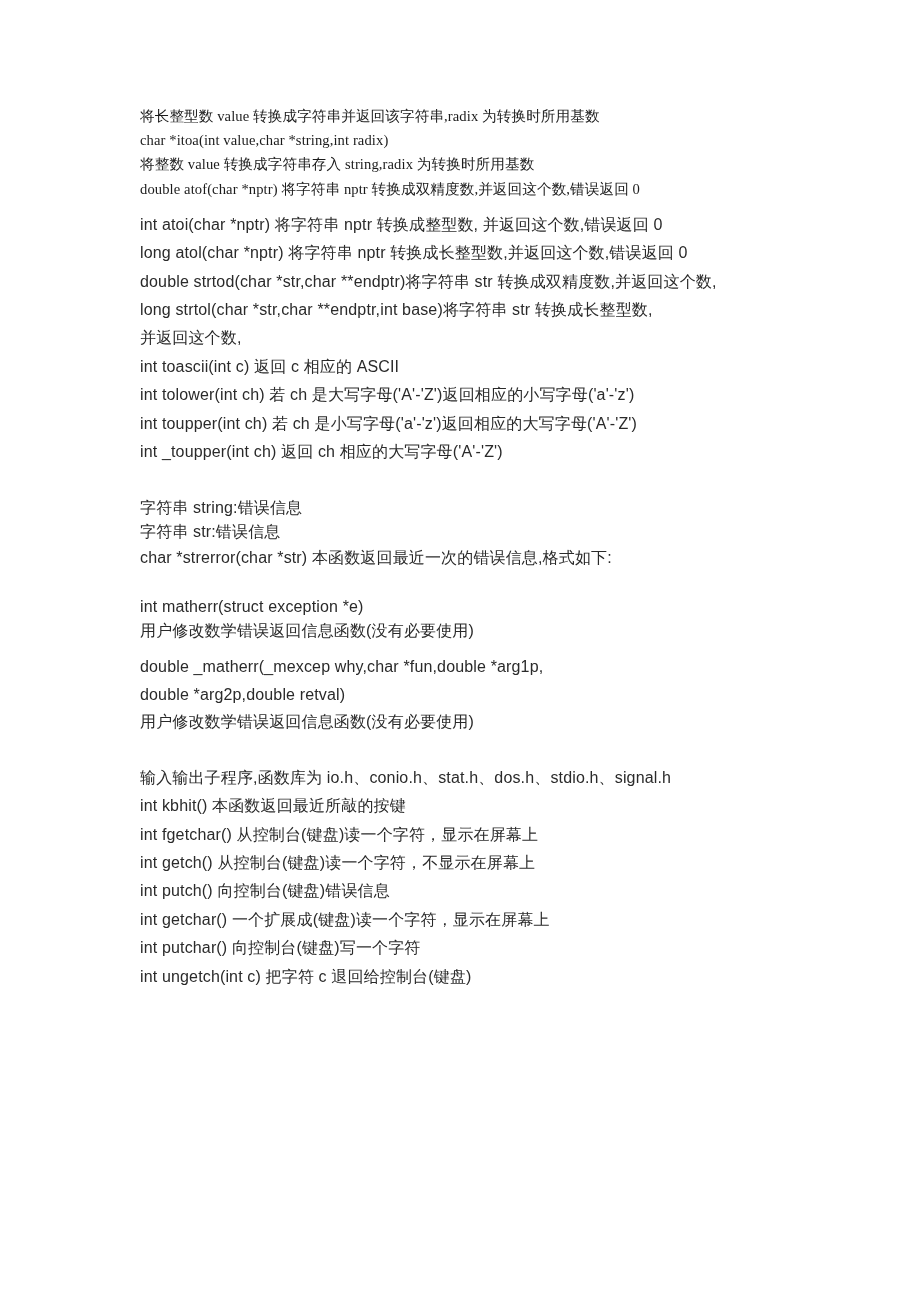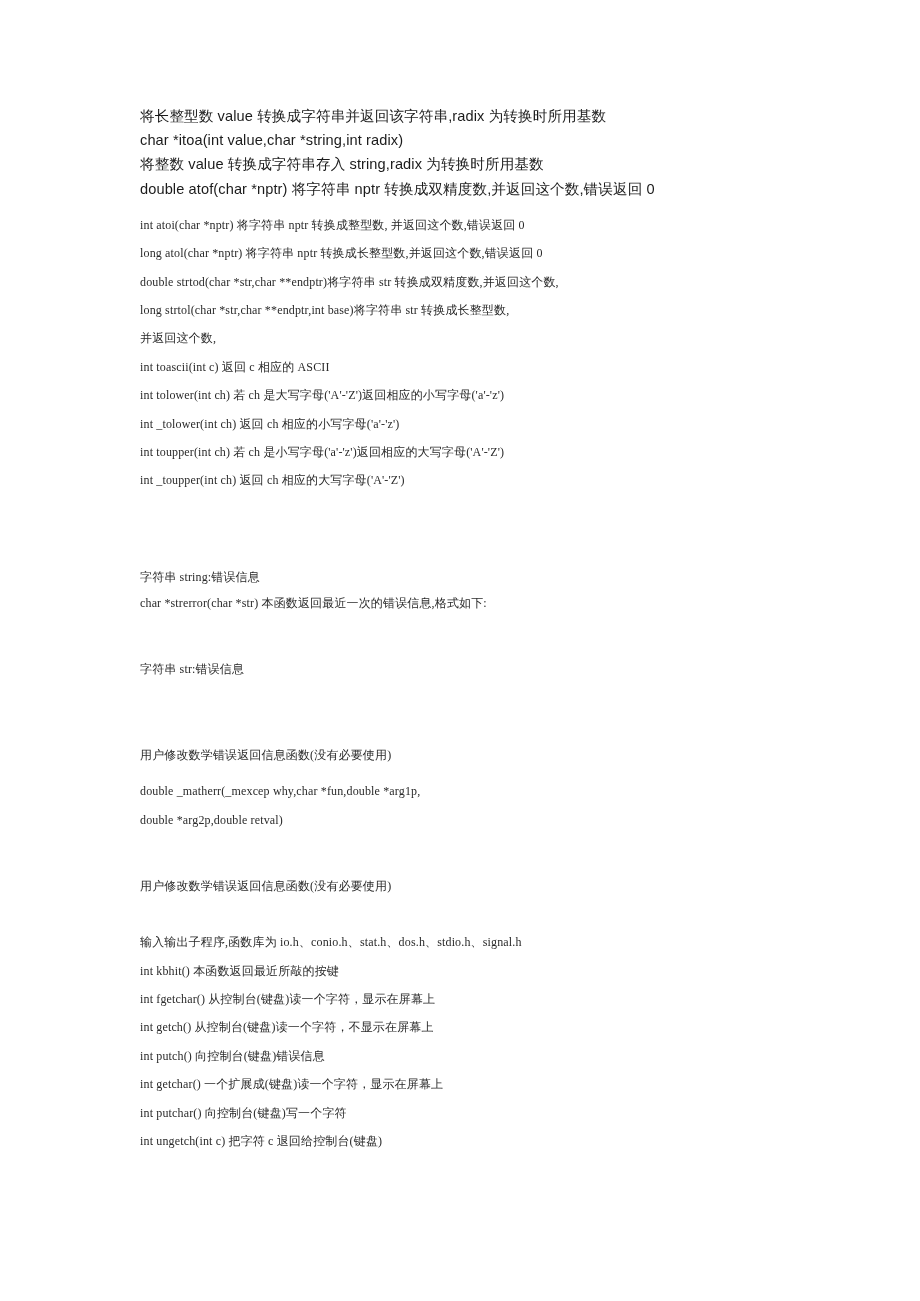--- a/index.html
+++ b/index.html
@@ -15,39 +15,38 @@
     overflow: hidden;
   }
   .doc-body {
     position: absolute;
     left: 140px;
     top: 104px;
     width: 700px;
   }
   
   .ln-serif {
-    font-family: Liberation Sans, sans-serif;
+    font-family: Liberation Serif, serif;
     font-size: 14.6px;
     line-height: 24.2px;
     color: #1b1b1b;
     white-space: pre;
     letter-spacing: 0.1px;
   }
   
   .ln-mono {
-    font-family: Liberation Serif, serif;
-    font-size: 12px;
+    font-family: Liberation Sans, sans-serif;
+    font-size: 16px;
     line-height: 28.4px;
     color: #2a2a2a;
     white-space: pre;
     letter-spacing: 0.15px;
   }
   .ln-mono.tight {
     line-height: 24px;
-    margin-top: 40px;
   }
   .spacer-sm { height: 10px; }
   .spacer-md { height: 22px; }
   .spacer-lg { height: 30px; }
 </style>
 </head>
 <body>
 
 <div class="page">
   <div class="doc-body">
@@ -62,43 +61,43 @@
     <div class="spacer-sm"></div>
 
     <div>
       <div class="ln-mono">int atoi(char *nptr) 将字符串 nptr 转换成整型数, 并返回这个数,错误返回 0</div>
       <div class="ln-mono">long atol(char *nptr) 将字符串 nptr 转换成长整型数,并返回这个数,错误返回 0</div>
       <div class="ln-mono">double strtod(char *str,char **endptr)将字符串 str 转换成双精度数,并返回这个数,</div>
       <div class="ln-mono">long strtol(char *str,char **endptr,int base)将字符串 str 转换成长整型数,</div>
       <div class="ln-mono">并返回这个数,</div>
       <div class="ln-mono">int toascii(int c) 返回 c 相应的 ASCII</div>
       <div class="ln-mono">int tolower(int ch) 若 ch 是大写字母('A'-'Z')返回相应的小写字母('a'-'z')</div>
-      <div class="ln-mono">int _tolower(int ch) 返回 ch 相应的小写字母('a'-'z')</div>
       <div class="ln-mono">int toupper(int ch) 若 ch 是小写字母('a'-'z')返回相应的大写字母('A'-'Z')</div>
       <div class="ln-mono">int _toupper(int ch) 返回 ch 相应的大写字母('A'-'Z')</div>
     </div>
 
     <div class="spacer-lg"></div>
 
 
     <div>
       <div class="ln-mono tight">字符串 string:错误信息</div>
     </div>
 
     <div>
-      <div class="ln-mono">char *strerror(char *str) 本函数返回最近一次的错误信息,格式如下:</div>
+      <div class="ln-mono tight">字符串 str:错误信息</div>
     </div>
 
     <div>
-      <div class="ln-mono tight">字符串 str:错误信息</div>
+      <div class="ln-mono">char *strerror(char *str) 本函数返回最近一次的错误信息,格式如下:</div>
     </div>
 
     <div class="spacer-md"></div>
 
     <div>
+      <div class="ln-mono tight">int matherr(struct exception *e)</div>
       <div class="ln-mono tight">用户修改数学错误返回信息函数(没有必要使用)</div>
     </div>
 
     <div class="spacer-sm"></div>
 
     <div>
       <div class="ln-mono">double _matherr(_mexcep why,char *fun,double *arg1p,</div>
       <div class="ln-mono">double *arg2p,double retval)</div>
     </div>
 

